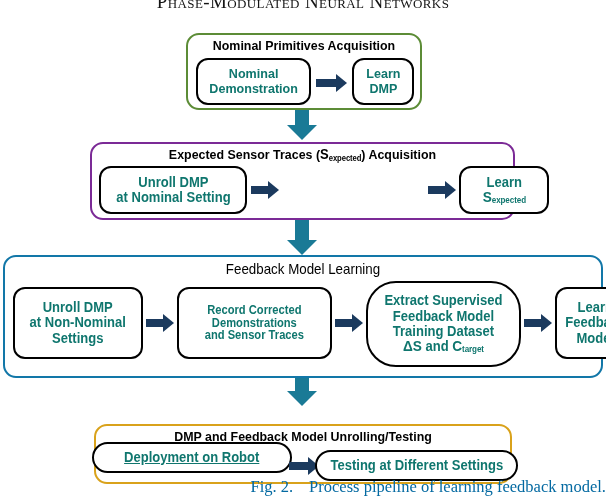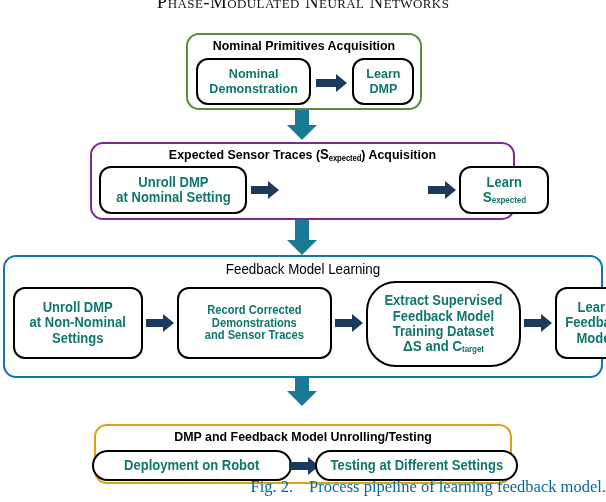--- a/index.html
+++ b/index.html
@@ -268,21 +268,21 @@
   </div>
 
   <div class="varrow" style="left:287px; top:378px; width:30px; height:28px;">
     <span class="vshaft" style="width:14px; height:15px;"></span>
     <span class="vhead"></span>
   </div>
 
   <div class="stage" style="left:94px; top:406px; width:418px; height:60px; border-width:2.2px; border-color:#D9A21B;margin-top:18px;">
     <div class="stage-title" style="top:3px; font-size:13.5px;">DMP and Feedback Model Unrolling/Testing</div>
 
-    <div class="node" style="left:-4px; top:24px; width:200px; height:31px; font-size:14px; border-radius:16px;">
+    <div class="node" style="left:-4px; top:16px; width:200px; height:31px; font-size:14px; border-radius:16px;text-decoration:underline;">
       <span class="lines">
         <span class="l">Deployment on Robot</span>
       </span>
     </div>
 
     <div class="harrow" style="left:193px; top:31px; width:30px; height:18px;">
       <span class="shaft" style="width:20px; height:8px;"></span>
       <span class="head"></span>
     </div>
 

